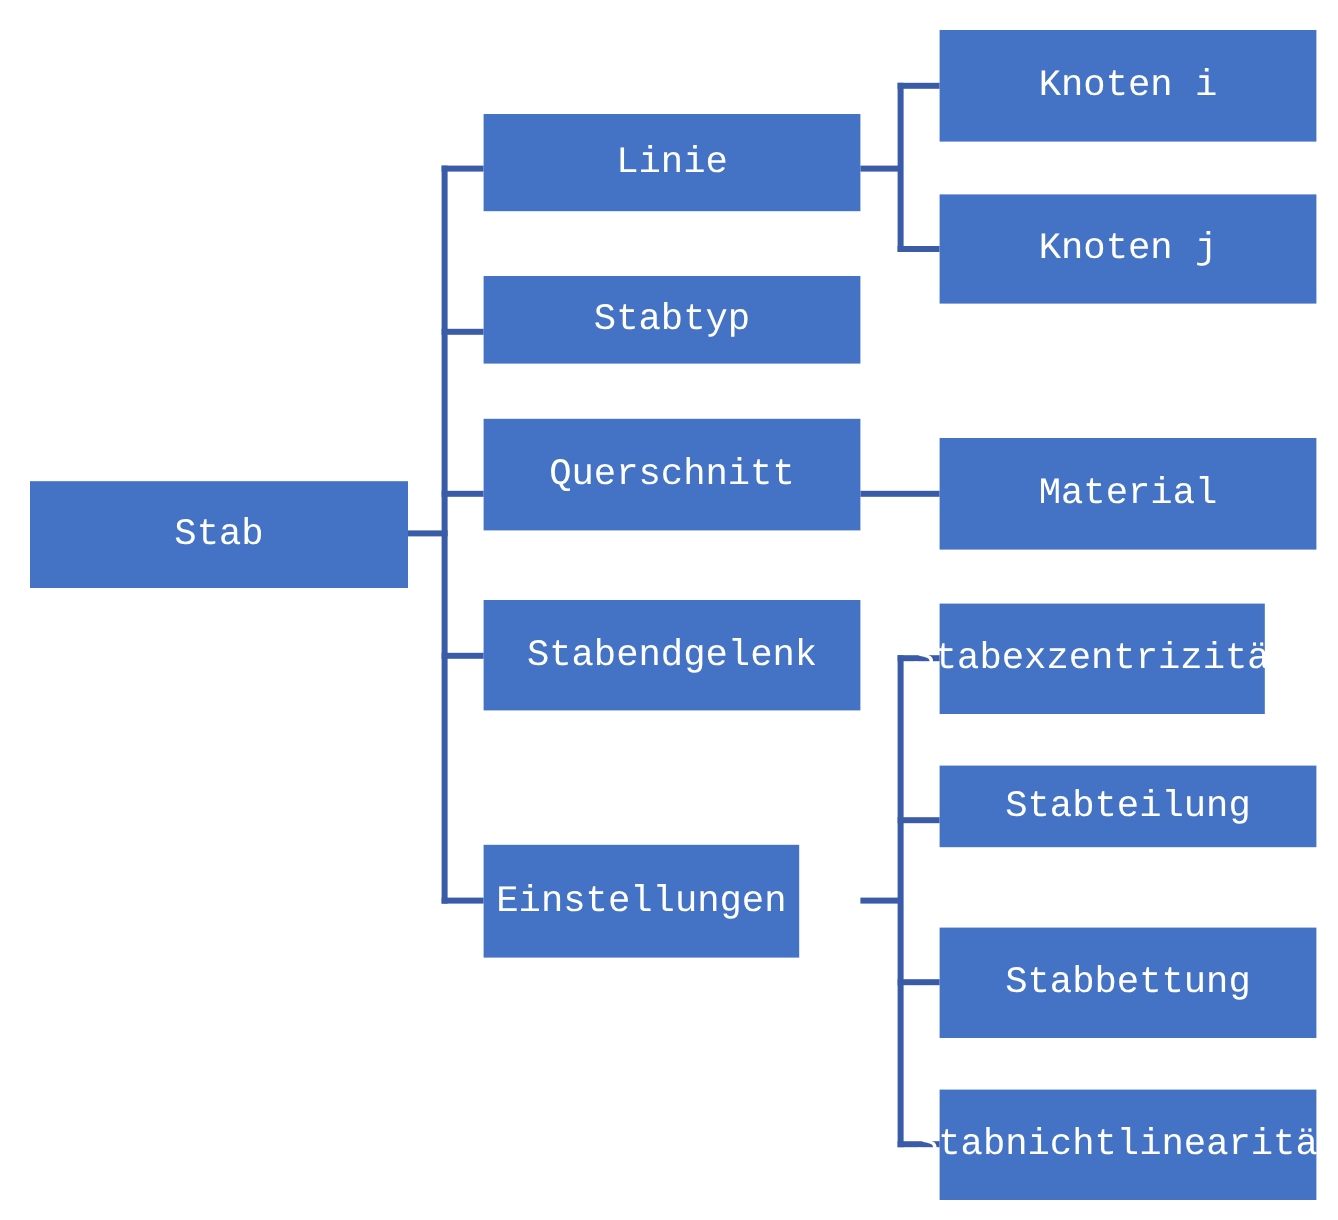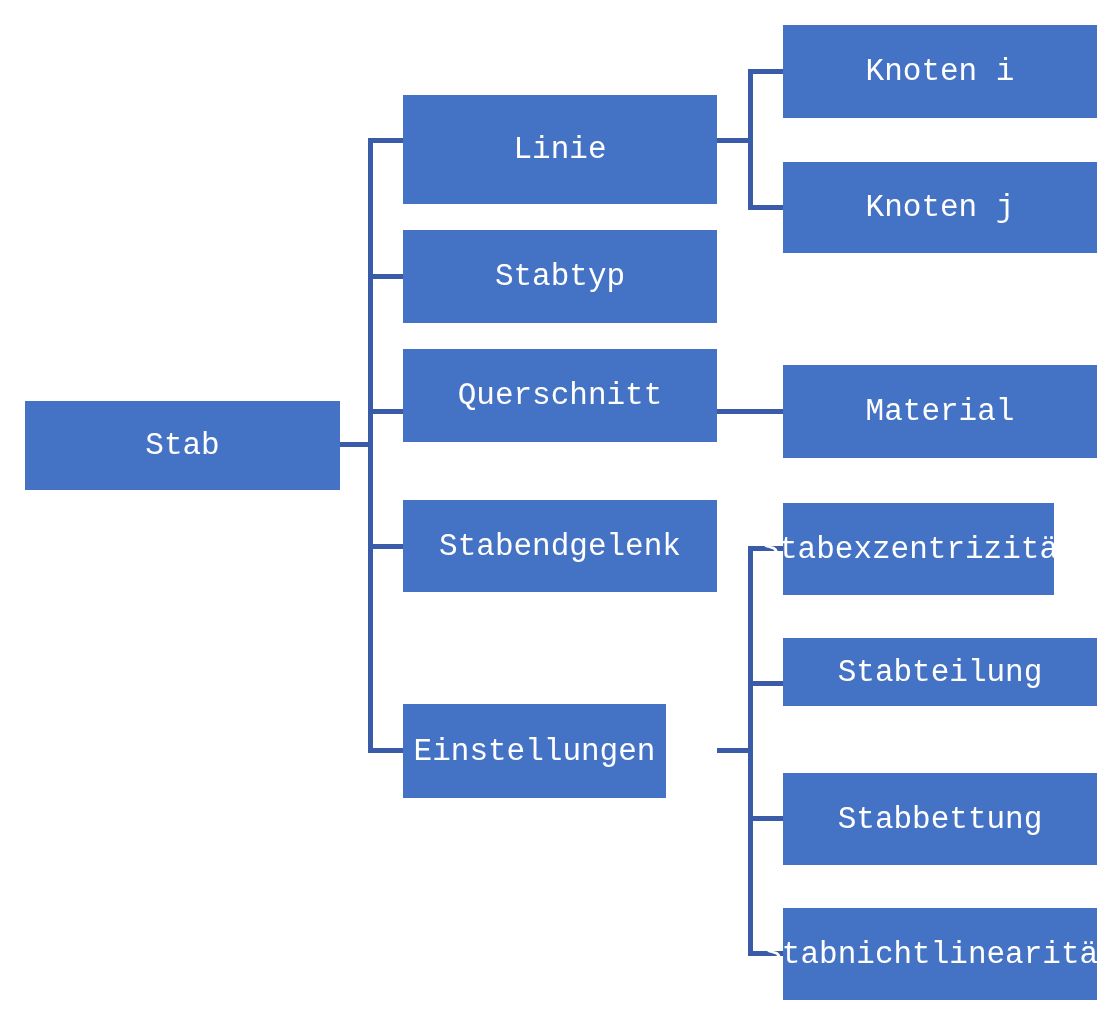--- a/index.html
+++ b/index.html
@@ -65,22 +65,22 @@
     <div class="line h" style="left:717px;top:748px;width:33px"></div>
     <div class="line v" style="left:748px;top:546px;height:410px"></div>
     <div class="line h" style="left:748px;top:546px;width:35px"></div>
     <div class="line h" style="left:748px;top:681px;width:35px"></div>
     <div class="line h" style="left:748px;top:816px;width:35px"></div>
     <div class="line h" style="left:748px;top:951px;width:35px"></div>
   </div>
 
   <div class="node" style="left:25px;top:401px;width:315px;height:89px">Stab</div>
 
-  <div class="node" style="left:403px;top:95px;width:314px;height:109px">Linie</div>
-  <div class="node" style="left:403px;top:230px;width:314px;height:93px">Stabtyp</div>
+  <div class="node" style="left:403px;top:95px;width:314px;height:81px">Linie</div>
+  <div class="node" style="left:403px;top:230px;width:314px;height:73px">Stabtyp</div>
   <div class="node" style="left:403px;top:349px;width:314px;height:93px">Querschnitt</div>
   <div class="node" style="left:403px;top:500px;width:314px;height:92px">Stabendgelenk</div>
   <div class="node" style="left:403px;top:704px;width:263px;height:94px">Einstellungen</div>
 
   <div class="node" style="left:783px;top:25px;width:314px;height:93px">Knoten i</div>
   <div class="node" style="left:783px;top:162px;width:314px;height:91px">Knoten j</div>
   <div class="node" style="left:783px;top:365px;width:314px;height:93px">Material</div>
   <div class="node" style="left:783px;top:503px;width:271px;height:92px">Stabexzentrizität</div>
   <div class="node" style="left:783px;top:638px;width:314px;height:68px">Stabteilung</div>
   <div class="node" style="left:783px;top:773px;width:314px;height:92px">Stabbettung</div>

